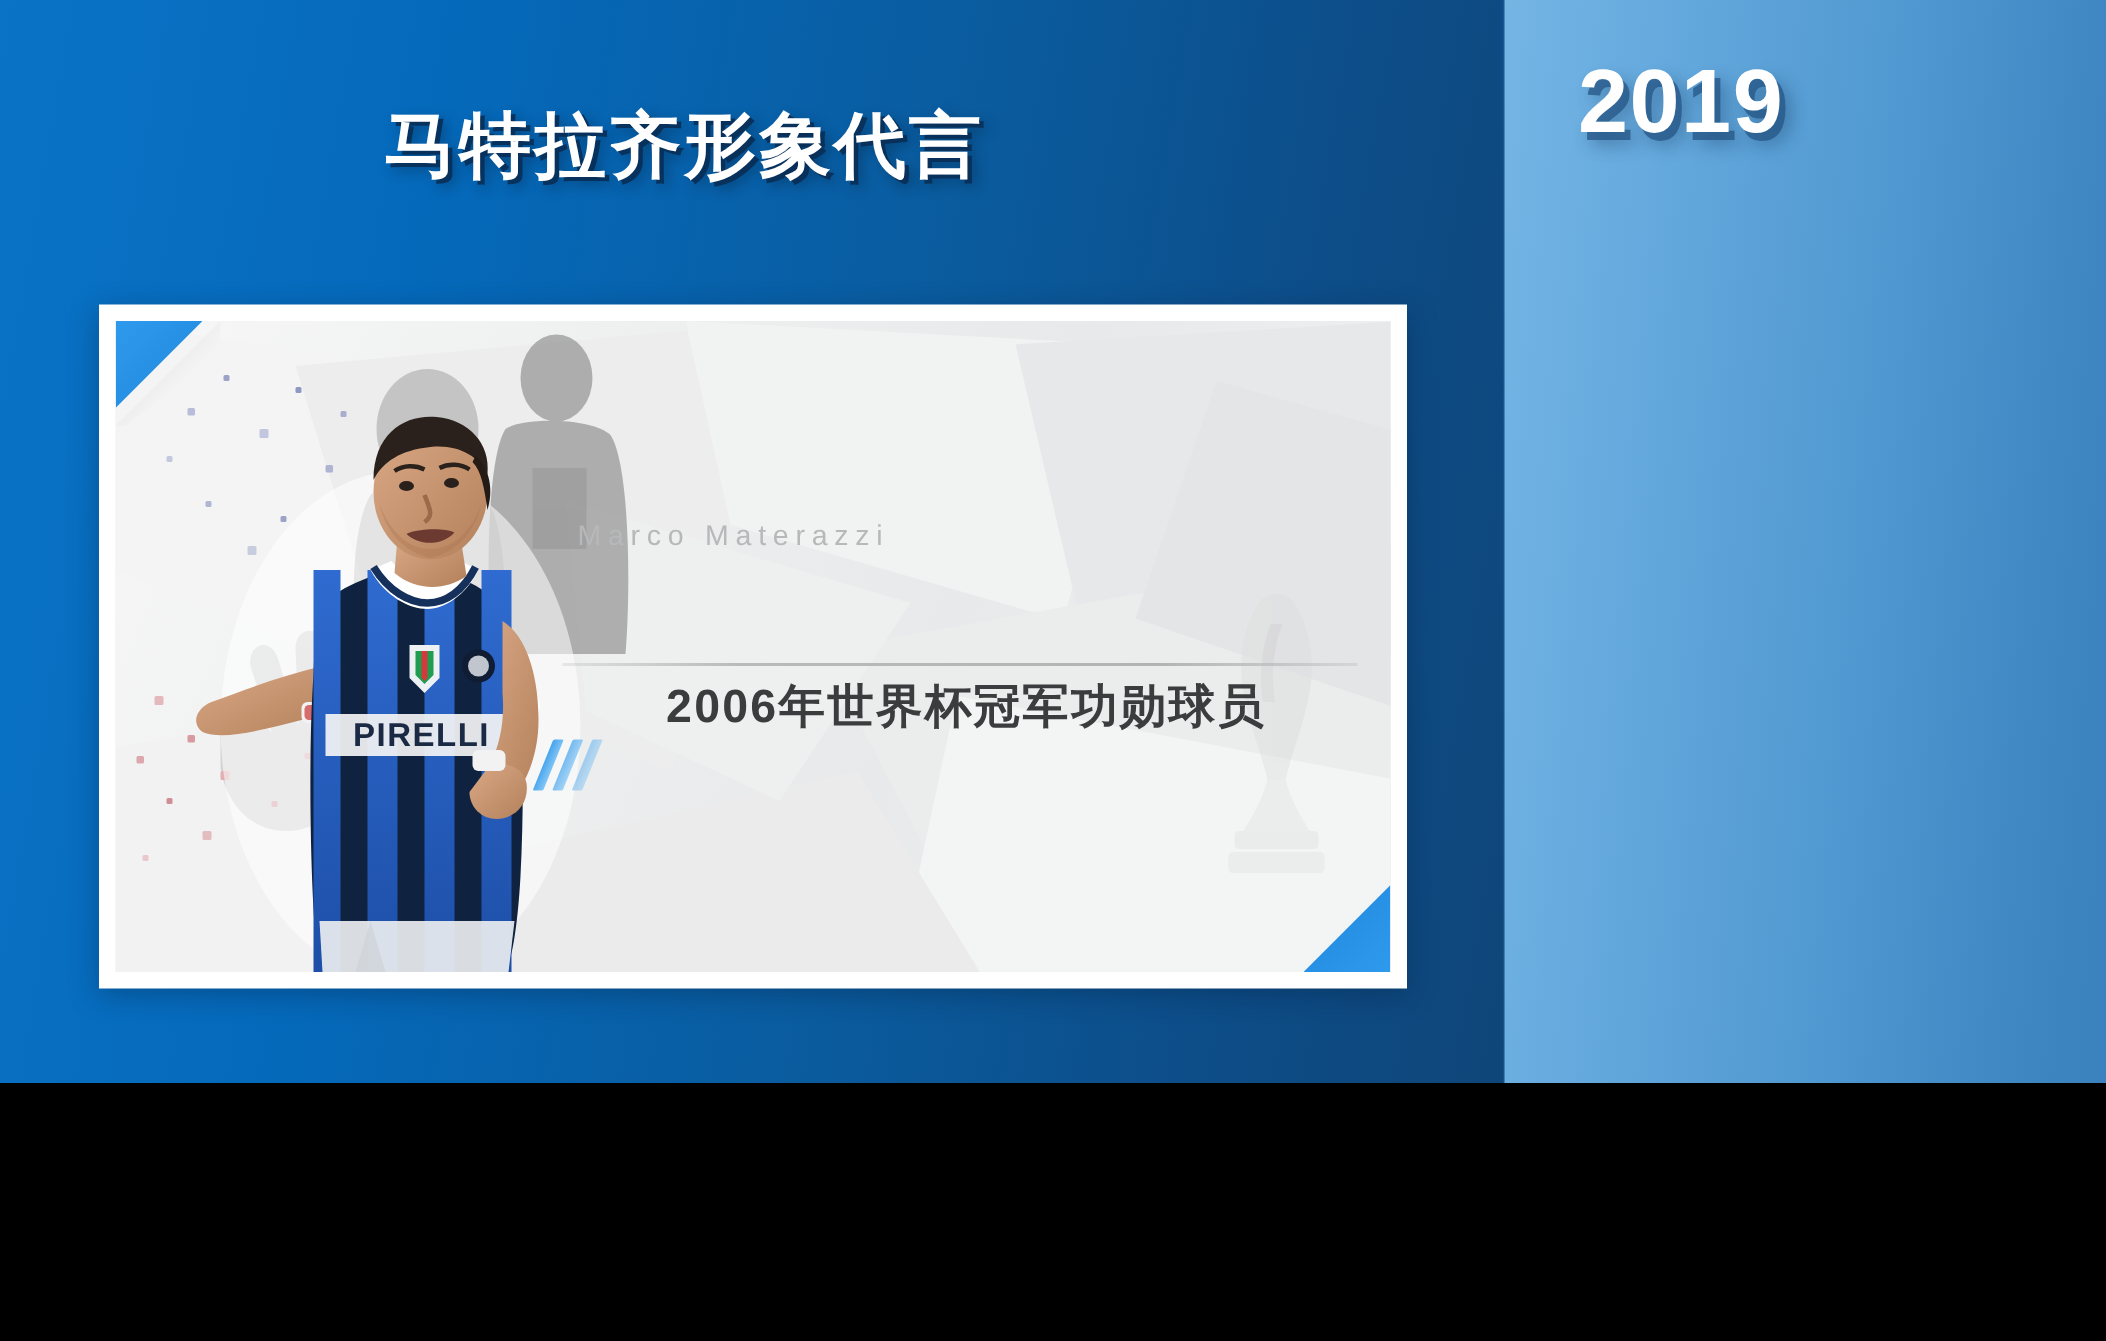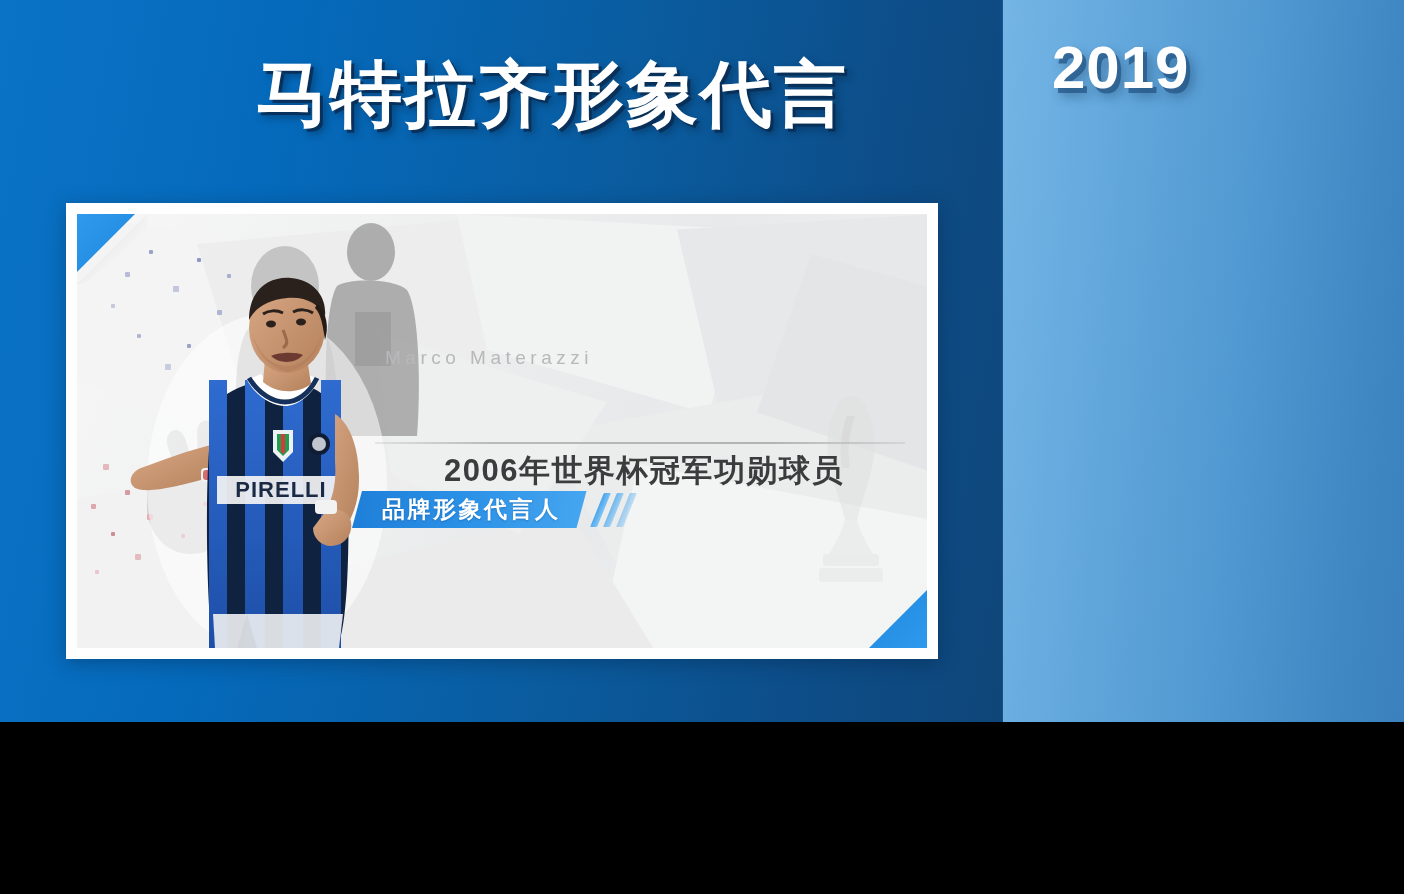--- a/index.html
+++ b/index.html
@@ -59,22 +59,22 @@
     width: 3px;
     height: 722px;
     background: linear-gradient(180deg, #0d4c87, #0f4679);
     opacity: .9;
   }
 
   
   #headline {
     position: absolute;
     left: 256px;
-    top: 58px;
-    font-size: 72px;
+    top: 74px;
+    font-size: 48px;
     font-weight: bold;
     line-height: 1;
     color: #ffffff;
     letter-spacing: 2px;
     text-shadow: 3px 3px 0 rgba(8, 44, 82, .85), 5px 5px 9px rgba(4, 26, 50, .45);
     white-space: nowrap;
   }
 
   
   #year {
@@ -408,23 +408,20 @@
 
           <path d="M116 360 L246 360 L242 394 L118 394 Z" fill="#f0f1f2" opacity=".9"></path>
           <path d="M150 360 L160 394 L140 394 Z" fill="#cfd3d8" opacity=".7"></path>
         </svg>
 
         <div id="eyebrow">Marco  Materazzi</div>
         <div id="rule"></div>
         <div id="sub">2006年世界杯冠军功勋球员</div>
 
         <div id="ribbon-wrap">
-          <div id="ribbon">
-            <span id="ribbon-label">品牌形象代言人</span>
-          </div>
           <div class="slashes">
             <div class="slash"></div>
             <div class="slash"></div>
             <div class="slash"></div>
           </div>
         </div>
 
         <div class="corner-tl-shape"></div>
         <div class="corner-tl-fold"></div>
         <div class="corner-br-shape"></div>

